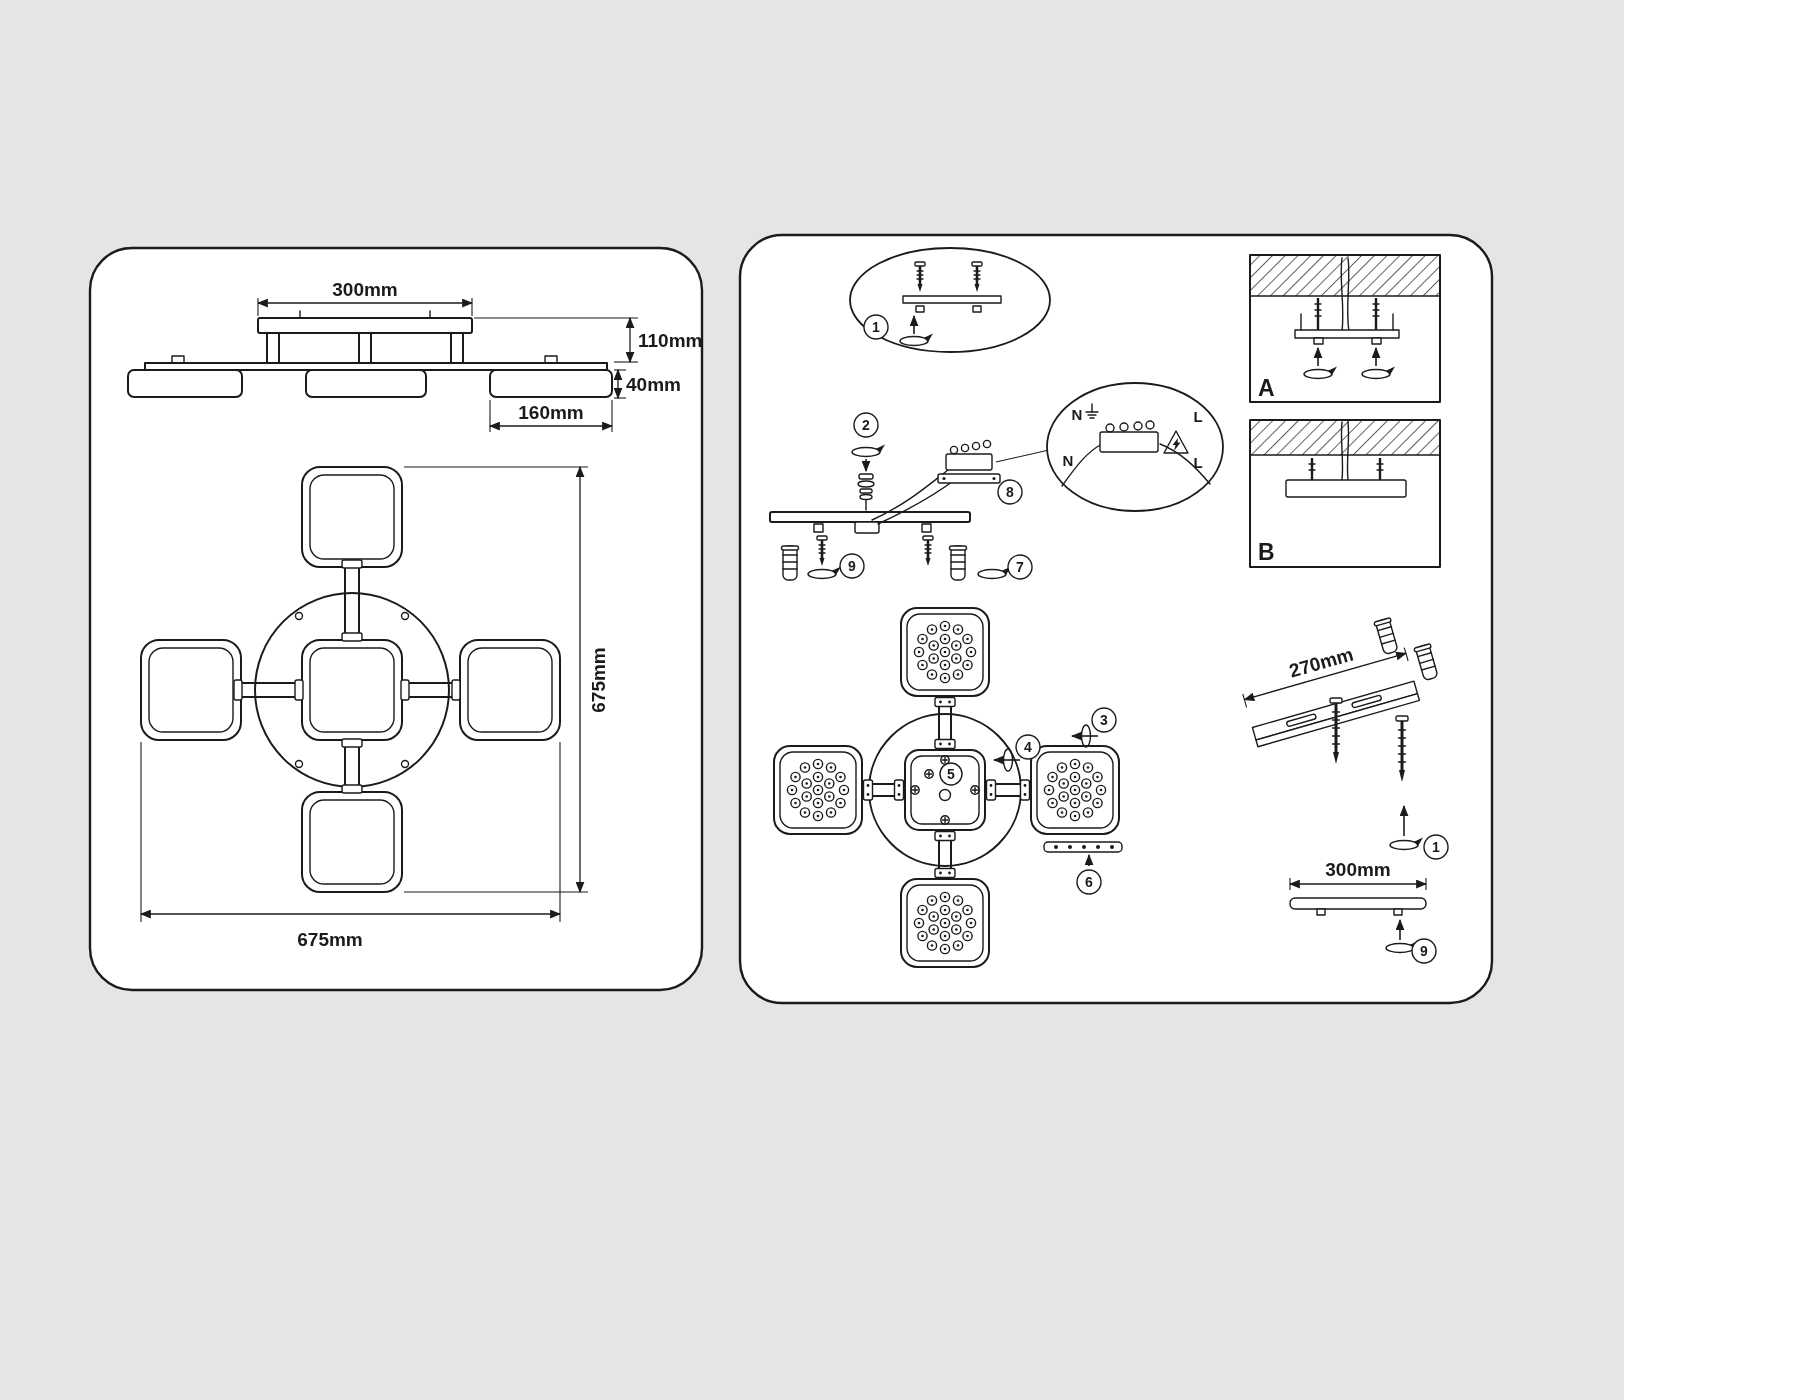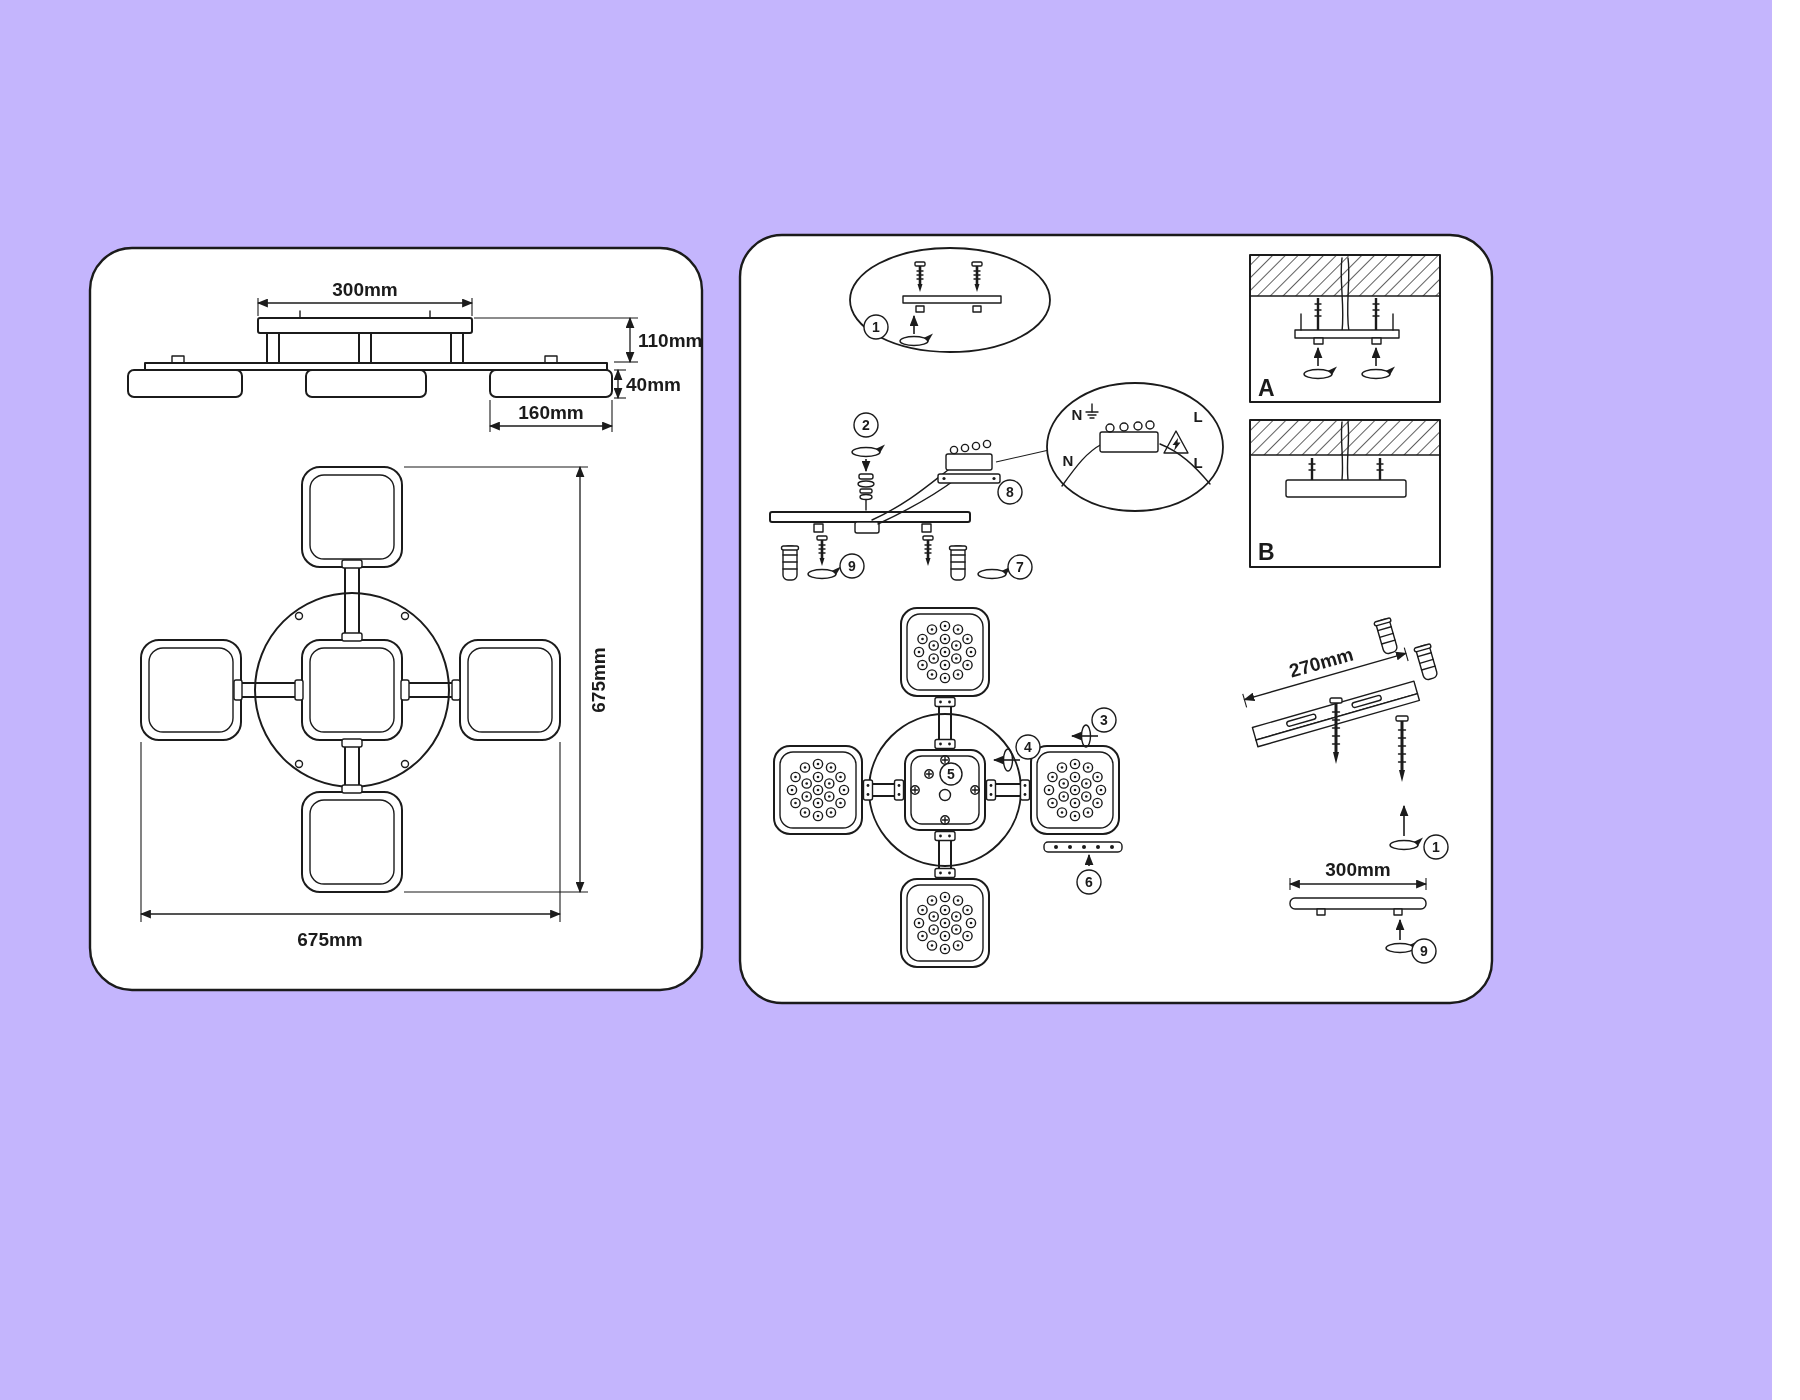--- a/index.html
+++ b/index.html
@@ -1,16 +1,16 @@
 <!DOCTYPE html>
 <html><head>
 <meta charset="utf-8">
 <style>
   html,body{margin:0;padding:0;background:#ffffff;}
-  .stage{width:1772px;height:1400px;position:relative;background:#c4b5fd;overflow:hidden;}
+  .stage{width:1624px;height:1400px;position:relative;background:#e5e5e5;overflow:hidden;}
   svg{display:block;}
   .ln{fill:none;stroke:#1b1b1b;stroke-width:2;stroke-linecap:round;stroke-linejoin:round;}
   .thin{stroke-width:1.4;}
   .fillw{fill:#ffffff;stroke:#1b1b1b;stroke-width:2;stroke-linejoin:round;}
   .fw-thin{fill:#ffffff;stroke:#1b1b1b;stroke-width:1.4;stroke-linejoin:round;}
   .dimln{fill:none;stroke:#1b1b1b;stroke-width:1.3;marker-start:url(#ar);marker-end:url(#ar);}
   .arrow{fill:none;stroke:#1b1b1b;stroke-width:1.6;marker-end:url(#ar);}
   .ext{fill:none;stroke:#1b1b1b;stroke-width:1.1;}
   .dim{font:700 19px "Liberation Sans",sans-serif;fill:#1b1b1b;}
   .cnum{font:700 14px "Liberation Sans",sans-serif;fill:#1b1b1b;text-anchor:middle;}

